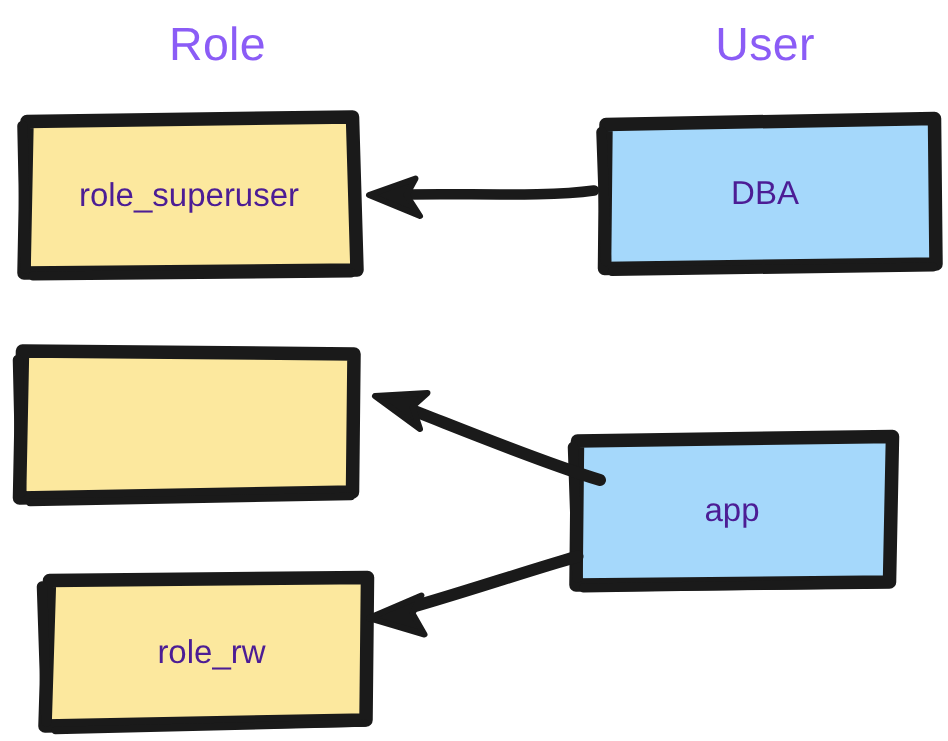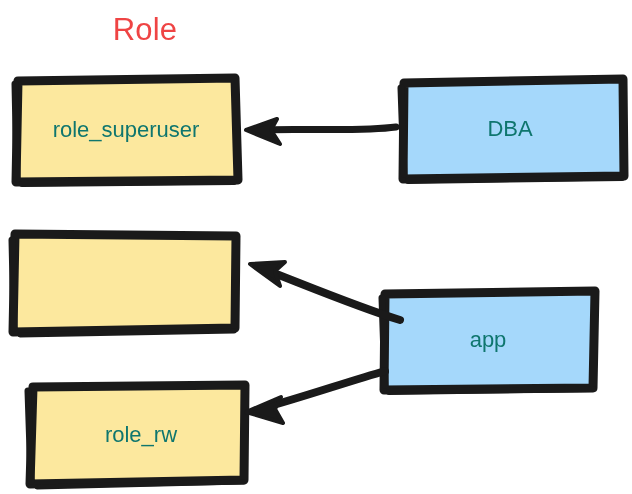--- a/index.html
+++ b/index.html
@@ -11,21 +11,21 @@
     position: relative;
     width: 632px;
     height: 494px;
     background: #ffffff;
     overflow: hidden;
     font-family: "Liberation Sans", sans-serif;
   }
   .col-header {
     position: absolute;
     font-size: 31px;
-    color: #ef4444;
+    color: #8b5cf6;
     font-weight: 400;
     text-align: center;
     letter-spacing: 0.2px;
     white-space: nowrap;
   }
   #header-role { left: 30px; top: 12px; width: 230px; }
   #header-user { left: 400px; top: 12px; width: 220px; }
 
   .node {
     position: absolute;
@@ -36,21 +36,21 @@
   .node svg {
     position: absolute;
     left: 0;
     top: 0;
     overflow: visible;
   }
   .node-label {
     position: relative;
     z-index: 2;
     font-size: 22px;
-    color: #0f766e;
+    color: #4c1d95;
     white-space: nowrap;
     text-align: center;
     width: 100%;
   }
   .node-label.shift-right { padding-left: 16px; }
   .node-label.shift-left  { padding-right: 4px; }
 
   #node-role-superuser { left: 12px;  top: 74px;  width: 228px; height: 112px; }
   #node-role-migration { left: 8px;   top: 228px; width: 232px; height: 110px; }
   #node-role-rw        { left: 17px;   top: 381px; width: 232px; height: 108px; }
@@ -67,20 +67,21 @@
     pointer-events: none;
   }
 </style>
 </head>
 <body>
 
 <div id="canvas">
 
   <div class="col-header" id="header-role">Role</div>
 
+  <div class="col-header" id="header-user">User</div>
 
   <div class="node" id="node-role-superuser">
     <svg width="228" height="112" viewBox="0 0 228 112">
       <path d="M6,7 L223,4 L226,106 L4,108 Z" fill="#fce89e" stroke="#1a1a1a" stroke-width="9" stroke-linejoin="round" stroke-linecap="round"></path>
       <path d="M3,10 L5,105" fill="none" stroke="#1a1a1a" stroke-width="7" stroke-linecap="round"></path>
       <path d="M10,110 L222,108" fill="none" stroke="#1a1a1a" stroke-width="6" stroke-linecap="round"></path>
     </svg>
     <span class="node-label">role_superuser</span>
   </div>
 

